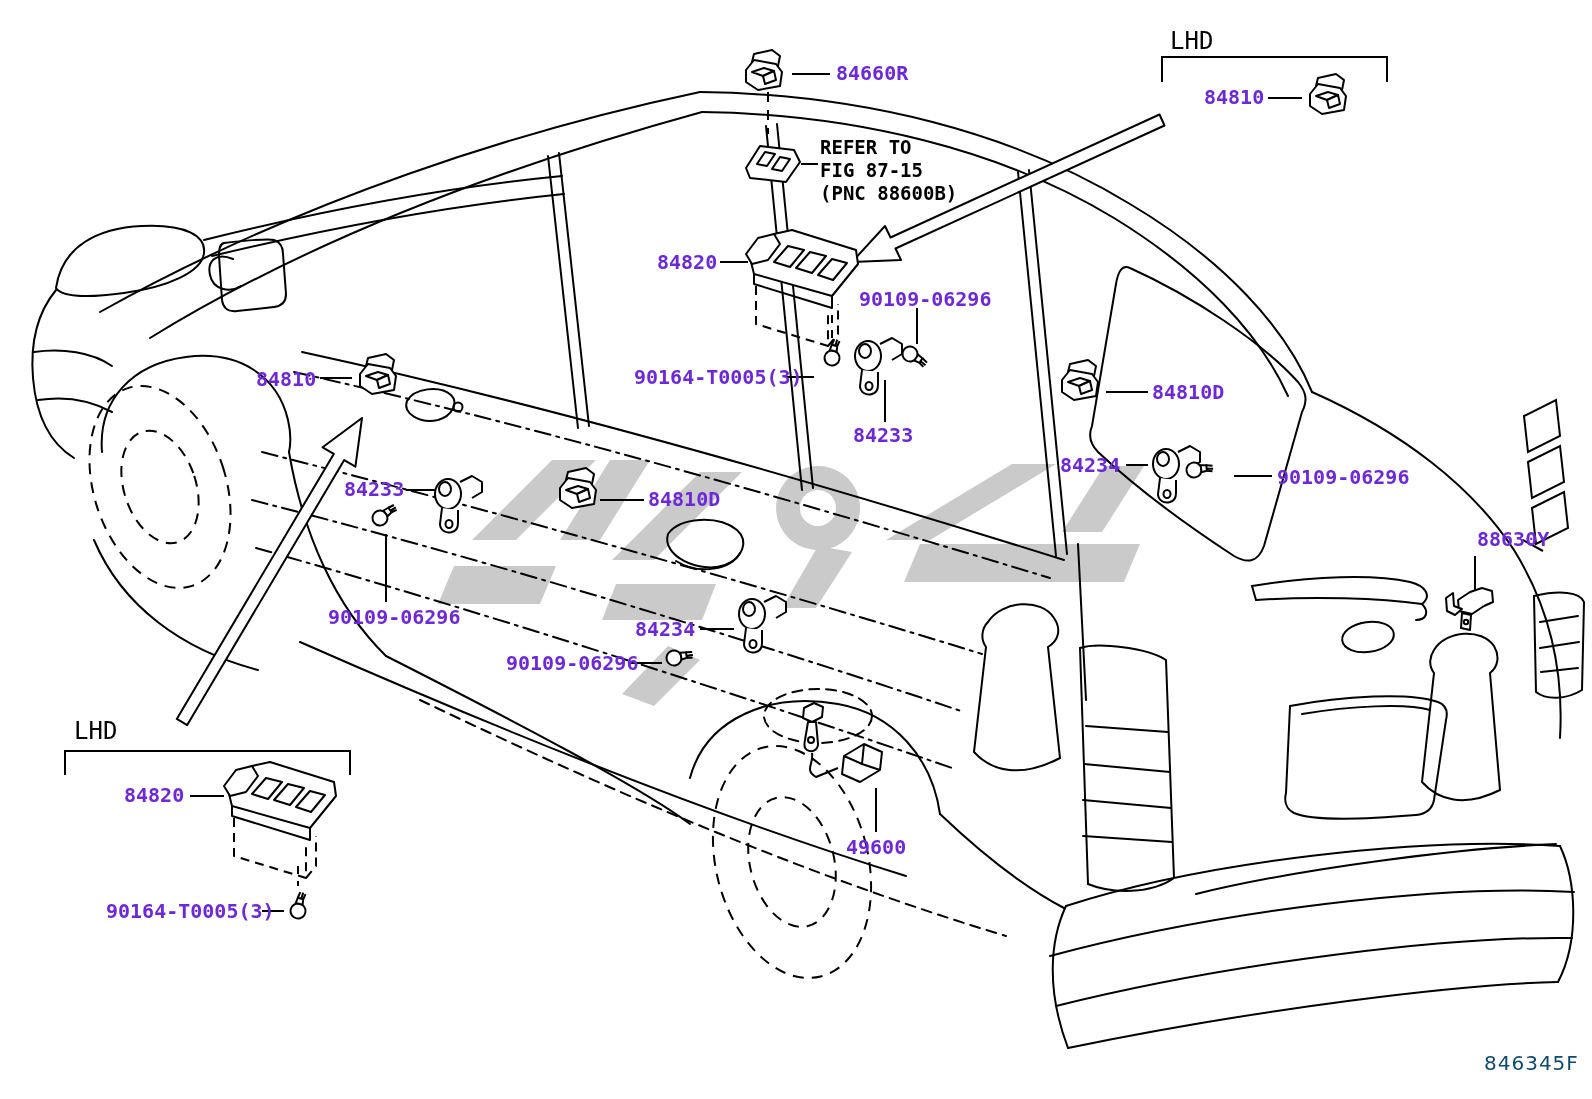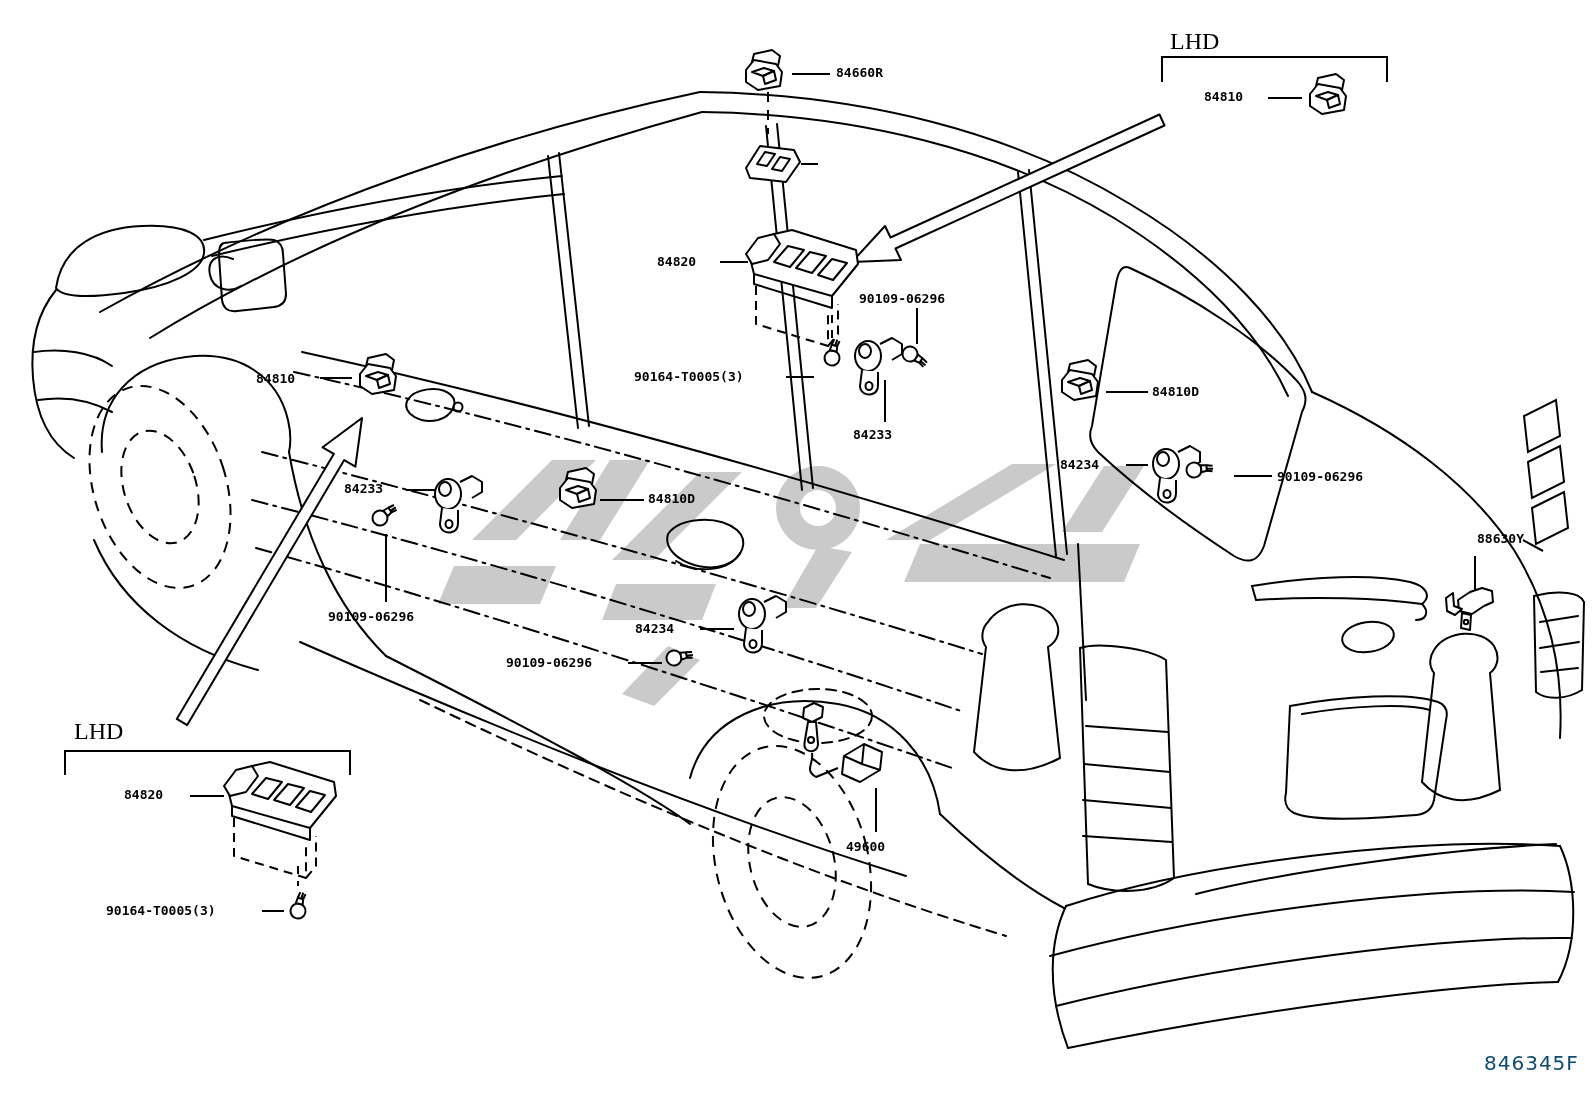--- a/index.html
+++ b/index.html
@@ -1,21 +1,21 @@
 <!DOCTYPE html>
 <html><head>
 <meta charset="utf-8">
 <style>
   html,body{margin:0;padding:0;background:#ffffff;}
   .stage{position:relative;width:1592px;height:1099px;background:#ffffff;overflow:hidden;
          font-family:"DejaVu Sans Mono","Liberation Mono",monospace;}
   .stage svg{position:absolute;left:0;top:0;}
-  .part-label{position:absolute;font-weight:bold;font-size:13px;line-height:22px;
-              letter-spacing:0px;color:#000000;white-space:nowrap;}
-  .lhd-label{position:absolute;font-size:24px;line-height:26px;color:#000;font-weight:normal;font-family:Liberation Serif, serif;}
+  .part-label{position:absolute;font-weight:bold;font-size:20px;line-height:22px;
+              letter-spacing:0px;color:#6d28d9;white-space:nowrap;}
+  .lhd-label{position:absolute;font-size:24px;line-height:26px;color:#000;font-weight:normal;}
   .note-block{position:absolute;font-weight:bold;font-size:19px;line-height:23px;color:#000;white-space:nowrap;}
   .note-block span{display:block;}
   .fig-code{position:absolute;font-family:"DejaVu Sans","Liberation Sans",sans-serif;
             font-size:20px;color:#0c4a6e;letter-spacing:1px;}
 </style>
 </head>
 <body>
 
 <div class="stage">
 
@@ -225,20 +225,25 @@
       <use href="#sender" transform="translate(796,700)"></use>
       <use href="#sw-master" transform="translate(218,756)"></use>
       <use href="#screw-h" transform="translate(290,903) rotate(-80 8 8)"></use>
     </g>
   </svg>
 
   <div class="part-label" style="left:836px;top:62px">84660R</div>
   <div class="lhd-label" style="left:1170px;top:28px">LHD</div>
   <div class="part-label" style="left:1204px;top:86px">84810</div>
 
+  <div class="note-block" style="left:820px;top:136px">
+    <span>REFER TO</span>
+    <span>FIG 87-15</span>
+    <span>(PNC 88600B)</span>
+  </div>
 
   <div class="part-label" style="left:657px;top:251px">84820</div>
   <div class="part-label" style="left:859px;top:288px">90109-06296</div>
   <div class="part-label" style="left:634px;top:366px">90164-T0005(3)</div>
   <div class="part-label" style="left:853px;top:424px">84233</div>
   <div class="part-label" style="left:256px;top:368px">84810</div>
   <div class="part-label" style="left:344px;top:478px">84233</div>
   <div class="part-label" style="left:328px;top:606px">90109-06296</div>
   <div class="part-label" style="left:648px;top:488px">84810D</div>
   <div class="part-label" style="left:635px;top:618px">84234</div>

